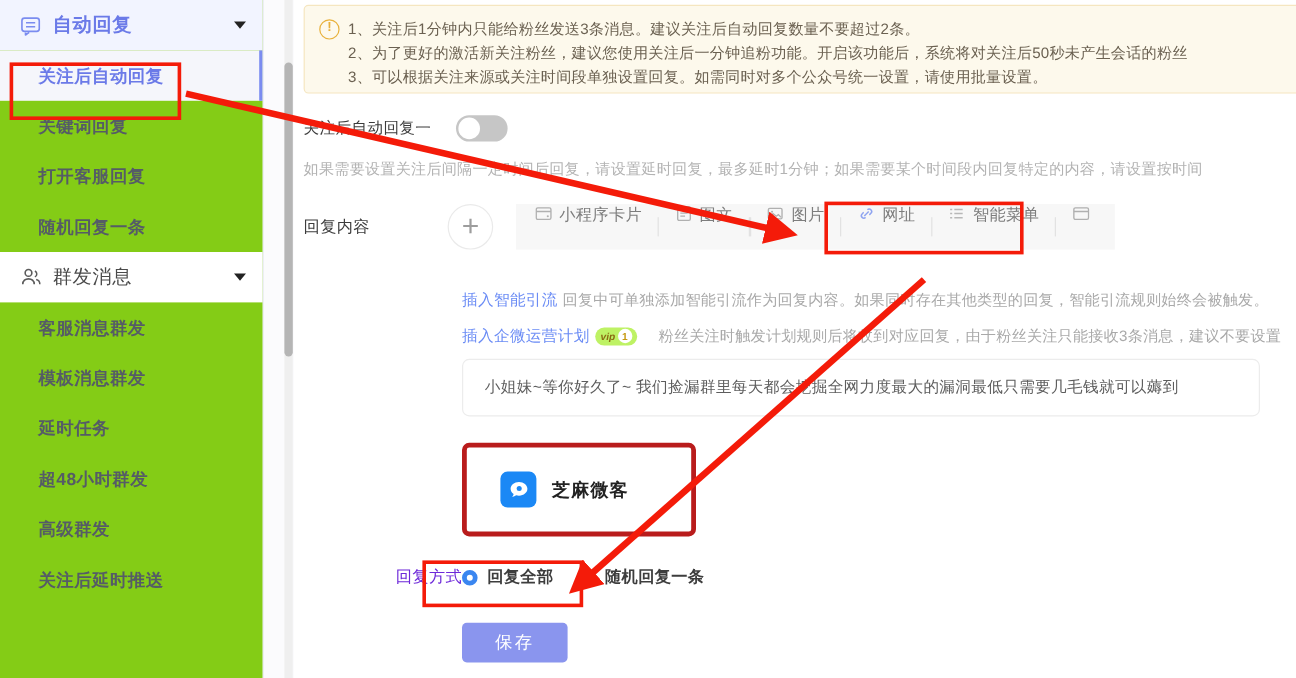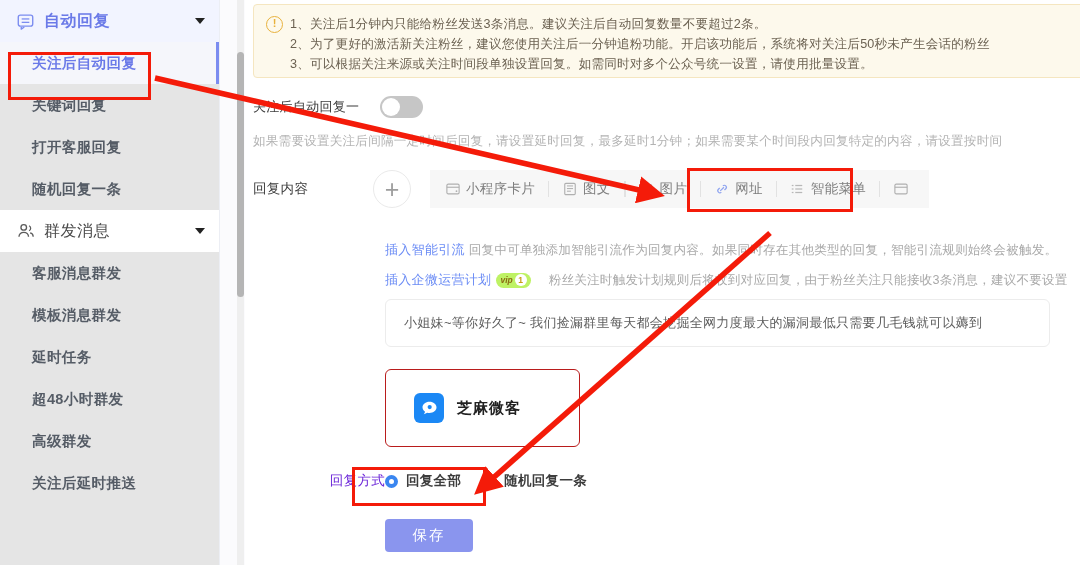--- a/index.html
+++ b/index.html
@@ -7,21 +7,21 @@
     width:1080px;height:565px;overflow:hidden;
     background:#ffffff;
     font-family:"Liberation Sans","DejaVu Sans",sans-serif;
     -webkit-font-smoothing:antialiased;
   }
   #app{position:relative;width:1080px;height:565px;overflow:hidden;}
 
   
   #sidebar{
     position:absolute;left:0;top:0;width:219px;height:565px;
-    background:#e5e5e5;overflow:hidden;
+    background:#84cc16;overflow:hidden;
   }
   .nav-group-head{
     display:flex;align-items:center;height:42px;padding:0 14px 0 16px;
     background:#f2f4ff;color:#6b7ae8;font-size:16px;font-weight:bold;
     letter-spacing:.5px;
   }
   .nav-group-head.plain{background:#ffffff;color:#4a4a4a;font-weight:normal;}
   .nav-group-head .gicon{
     width:19px;height:19px;margin-right:9px;flex:0 0 auto;
     display:flex;align-items:center;justify-content:center;
@@ -100,21 +100,21 @@
     width:38px;height:38px;border-radius:50%;border:1px solid #eaeaea;
     display:flex;align-items:center;justify-content:center;
     font-size:25px;color:#9d9d9d;font-weight:300;line-height:1;
     box-sizing:border-box;
   }
   .type-bar{
     margin-left:19px;height:38px;background:#f7f7f7;display:flex;align-items:center;
     padding:0 2px;
   }
   .type-item{
-    display:flex;align-items:center;height:38px;padding:0 13px;
+    display:flex;height:38px;padding:0 13px;
     font-size:13.5px;color:#7d7d7d;white-space:nowrap;letter-spacing:.3px;
   }
   .type-item .ti-ic{
     margin-right:6px;display:flex;align-items:center;justify-content:center;
     width:15px;height:15px;color:#b0b0b0;
   }
   .type-sep{width:1px;height:16px;background:#e2e2e2;}
 
   .link-row{position:absolute;left:140px;display:flex;align-items:center;white-space:nowrap;}
   .link-row.r1{top:241px;}
@@ -136,21 +136,21 @@
 
   .text-card{
     position:absolute;left:140px;top:299px;width:665px;height:48px;
     border:1px solid #ececec;border-radius:6px;background:#fff;
     display:flex;align-items:center;padding:0 18px;box-sizing:border-box;
   }
   .text-card .tc{font-size:13px;color:#5d5d5d;letter-spacing:.3px;white-space:nowrap;}
 
   .img-card{
     position:absolute;left:140px;top:369px;width:195px;height:78px;
-    border:1px solid #b91c1c;border-radius:6px;background:#fff;
+    border:4px solid #b91c1c;border-radius:6px;background:#fff;
     display:flex;align-items:center;padding-left:28px;box-sizing:border-box;
   }
   .logo-sq{
     width:30px;height:30px;border-radius:6px;background:#1b88f5;
     display:flex;align-items:center;justify-content:center;flex:0 0 auto;
   }
   .img-card .nm{margin-left:13px;font-size:15px;color:#222;font-weight:bold;letter-spacing:1px;}
 
   .row-method{position:absolute;left:8px;top:472px;display:flex;align-items:center;}
   .row-method .lbl{font-size:13.5px;color:#6d28d9;width:132px;letter-spacing:.3px;text-align:right;}

